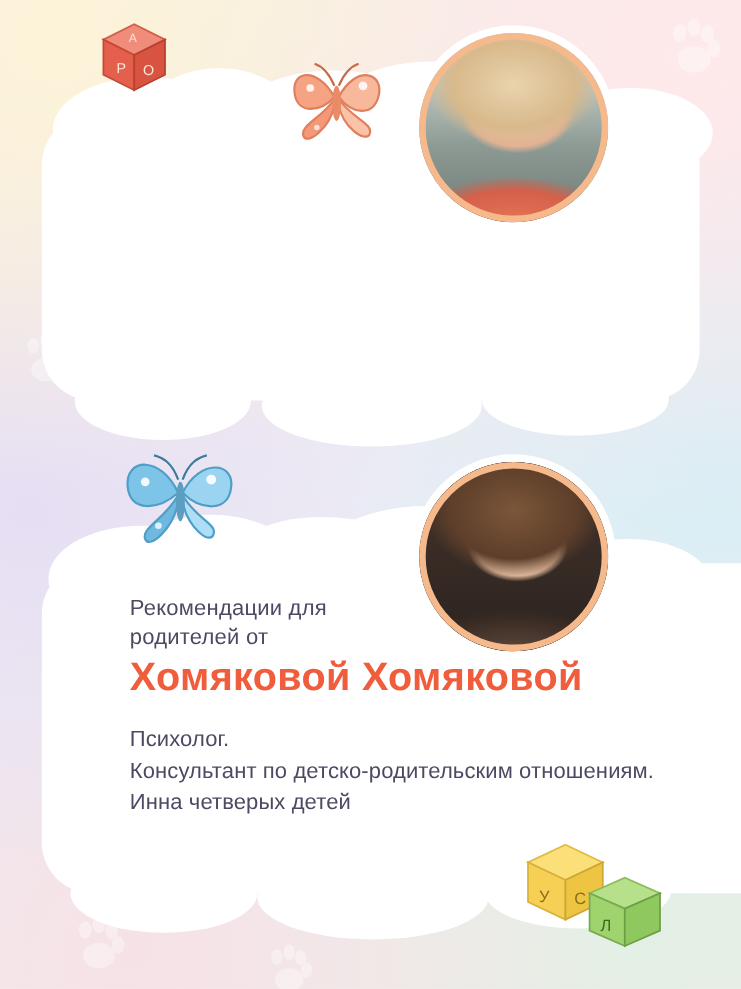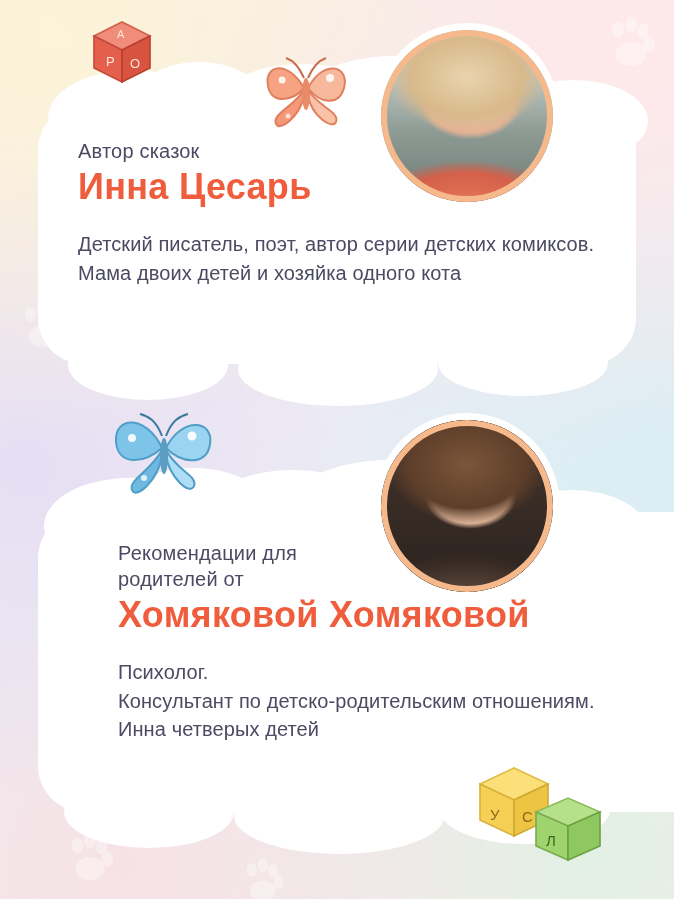--- a/index.html
+++ b/index.html
@@ -182,26 +182,20 @@
 
 <div class="card" id="card1">
   <div class="bump" style="width:170px;height:96px;left:10px;top:-34px;"></div>
   <div class="bump" style="width:190px;height:104px;left:170px;top:-40px;"></div>
   <div class="bump" style="width:170px;height:92px;left:330px;top:-32px;"></div>
   <div class="bump" style="width:150px;height:82px;left:460px;top:-24px;"></div>
   <div class="bump" style="width:160px;height:70px;left:30px;top:226px;"></div>
   <div class="bump" style="width:200px;height:74px;left:200px;top:228px;"></div>
   <div class="bump" style="width:170px;height:66px;left:400px;top:226px;"></div>
 
-  <div class="card-inner">
-    <div class="eyebrow">Автор сказок</div>
-    <div class="name">Инна Цесарь</div>
-    <div class="desc" style="white-space:pre-line">Детский писатель, поэт, автор серии детских комиксов.
-Мама двоих детей и хозяйка одного кота</div>
-  </div>
 </div>
 
 <div class="portrait" id="portrait1">
   <div class="ph1">
     <div class="hair"></div>
     <div class="shoulder"></div>
   </div>
   <div class="ring"></div>
 </div>
 

